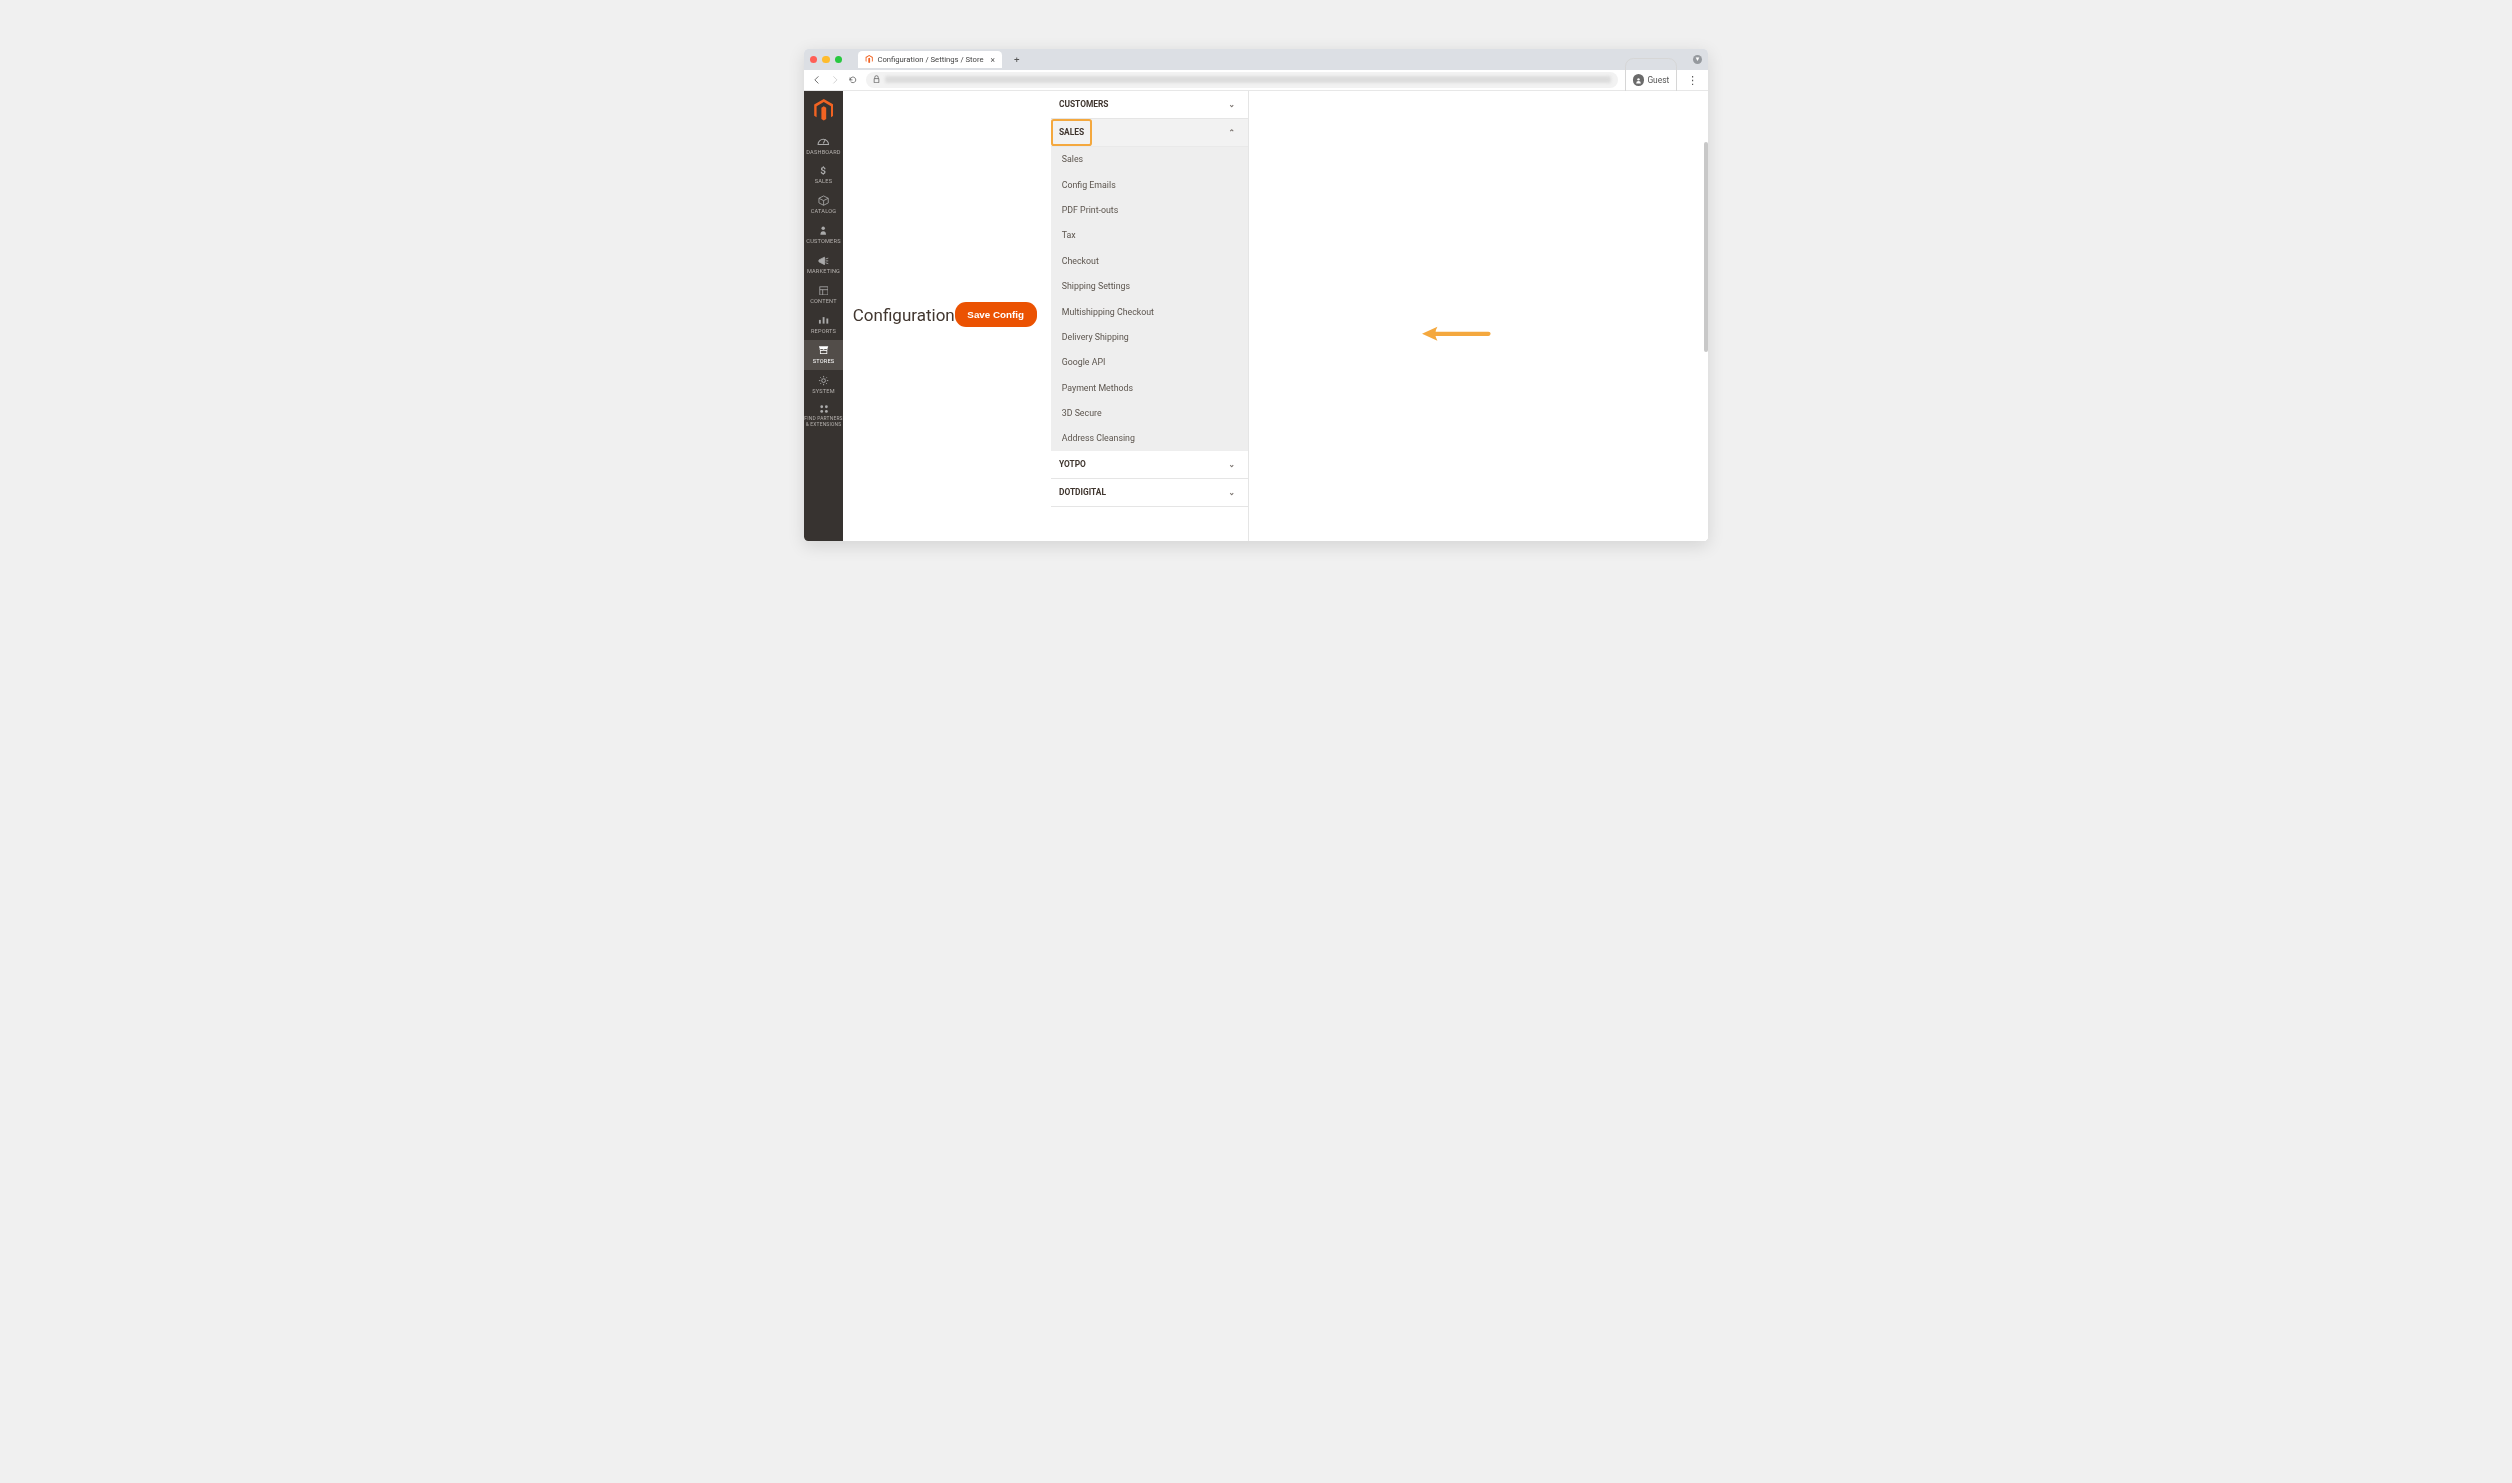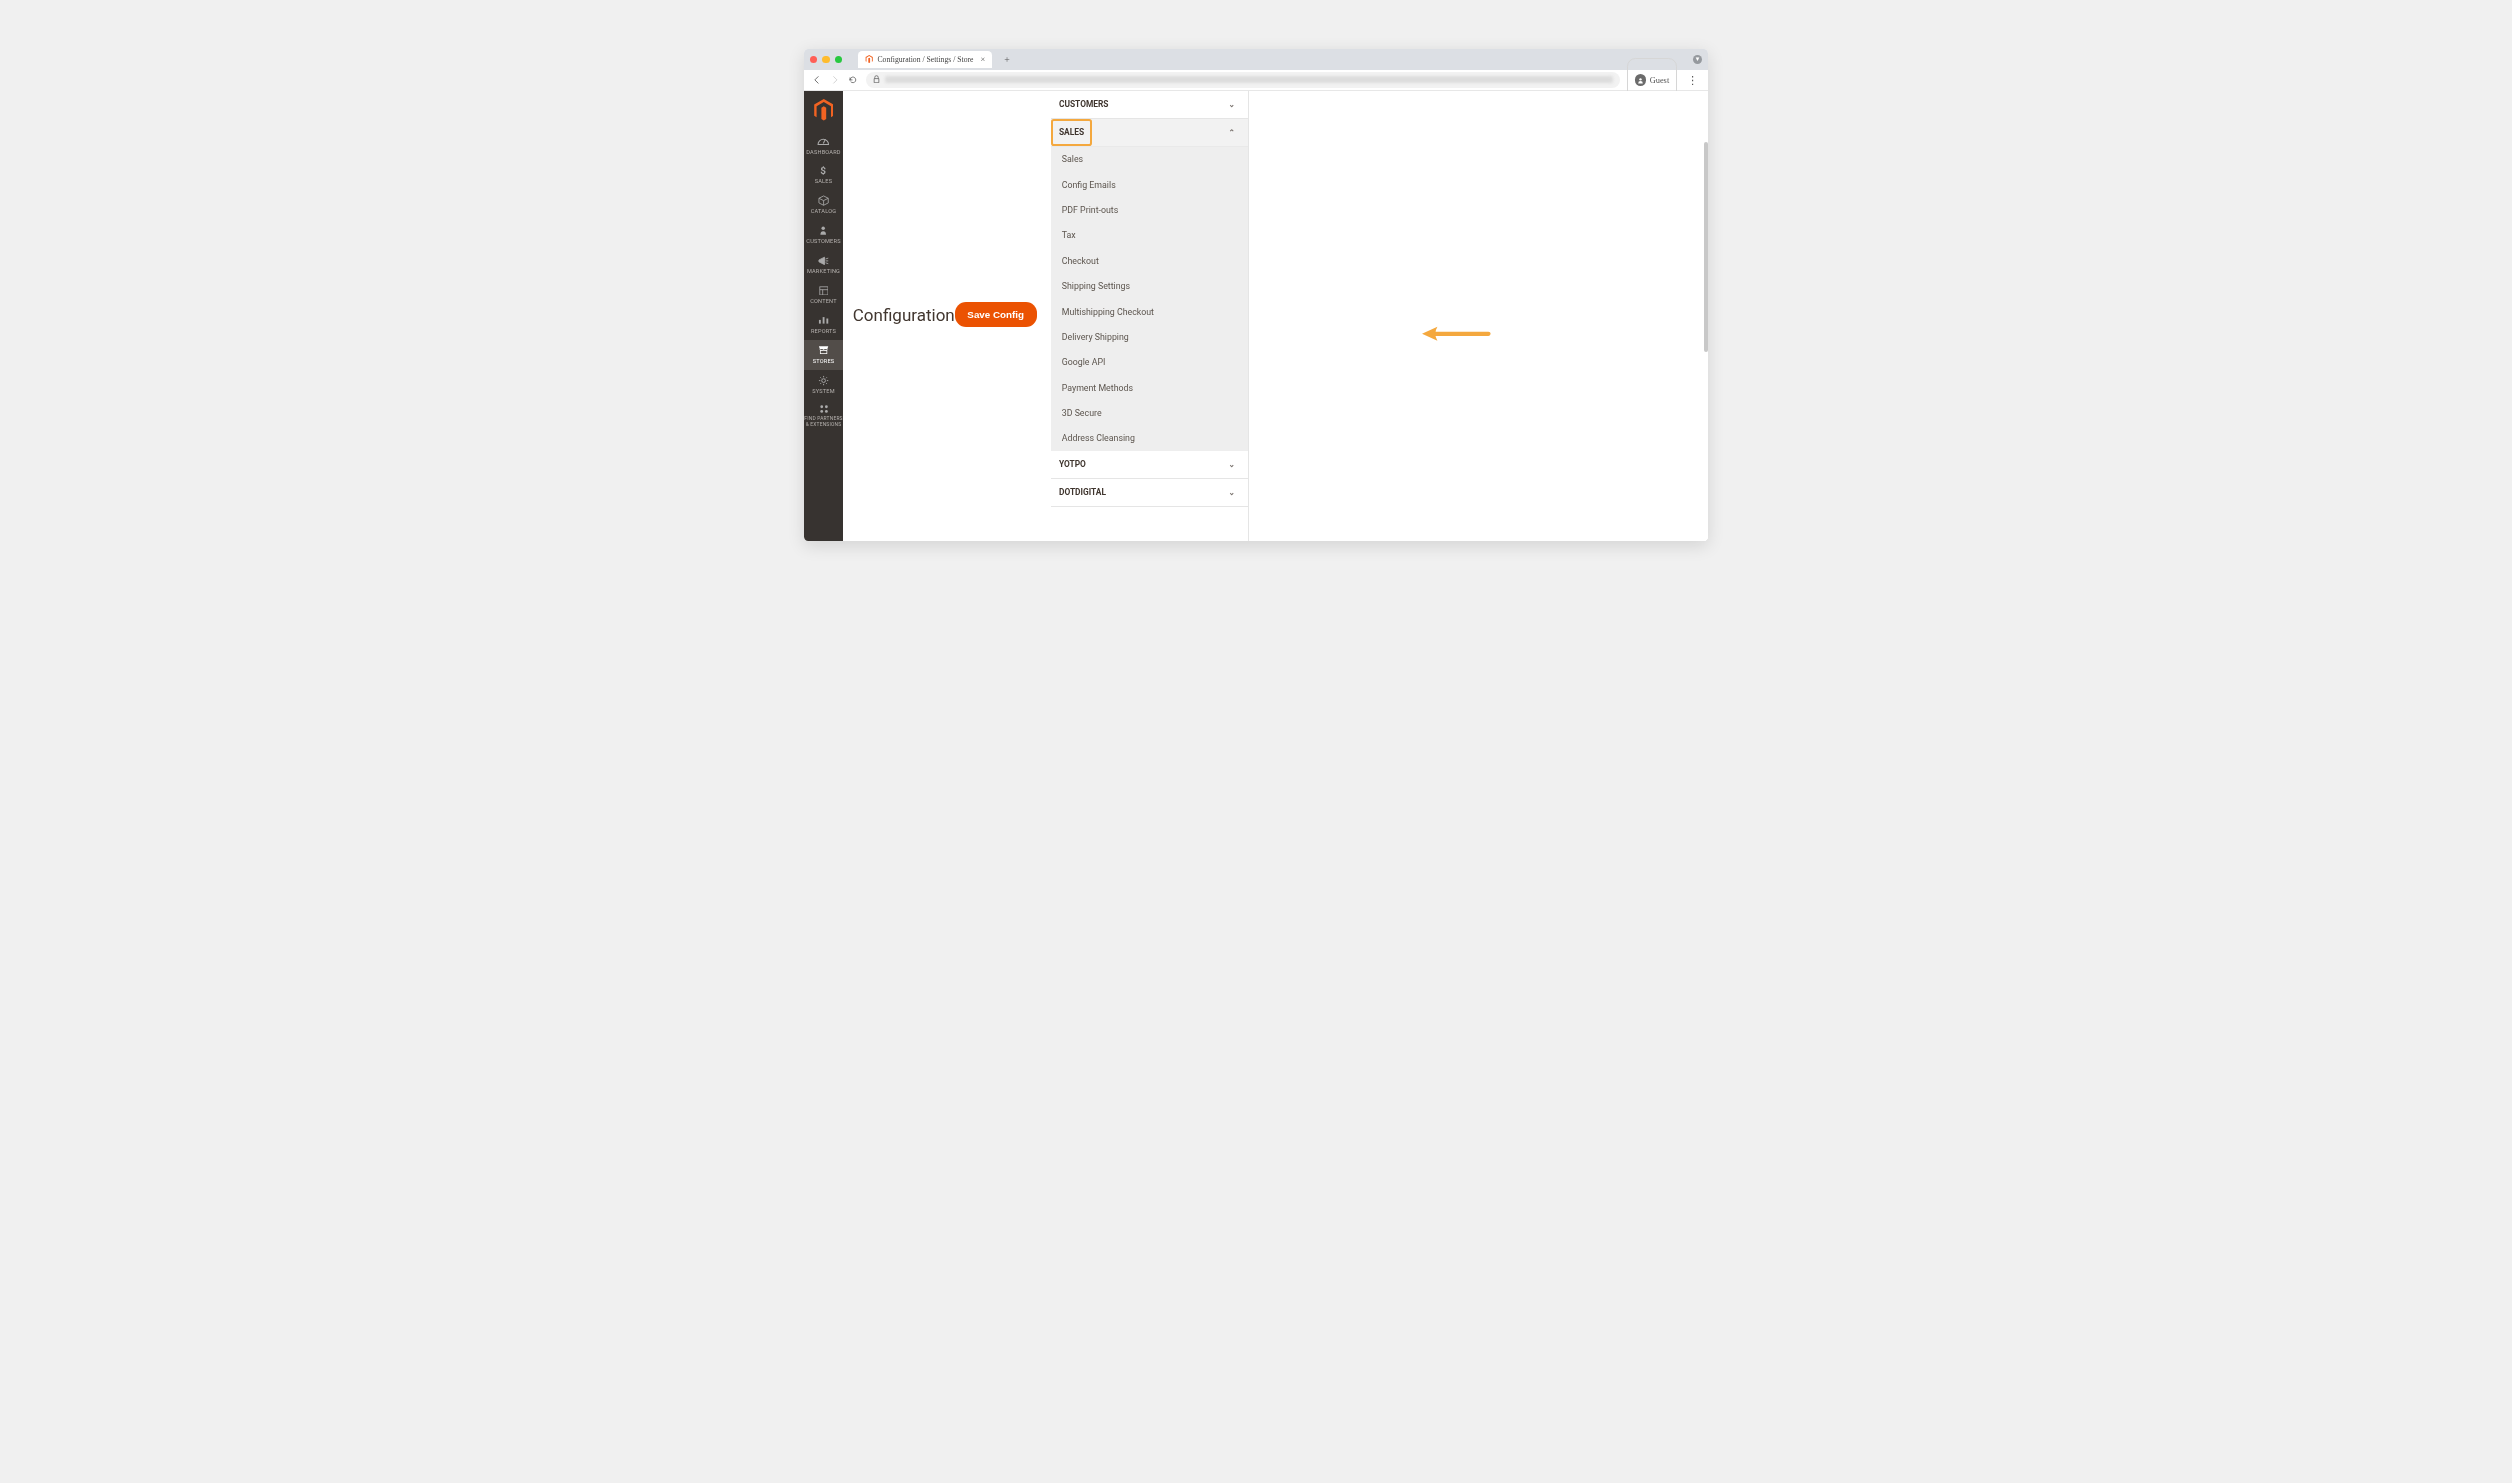--- a/index.html
+++ b/index.html
@@ -21,21 +21,20 @@
   flex-direction: column;
 }
 
 .tabbar {
   height: 21px;
   background: #dcdfe4;
   display: flex;
   align-items: center;
   padding: 0 5.6px;
   gap: 8.4px;
-  font-family: Liberation Serif, serif;
 }
 .traffic-lights { display: flex; gap: 4.9px; margin-right: 7px; }
 .dot { width: 7.7px; height: 7.7px; border-radius: 50%; }
 .dot.red { background: #ff5f57; }
 .dot.yellow { background: #febc2e; }
 .dot.green { background: #28c840; }
 .tab {
   background: #fff;
   border-radius: 4.2px 4.2px 0 0;
   display: flex;
@@ -83,21 +82,21 @@
 .url-blur {
   flex: 1;
   height: 7px;
   background: #dcdcdc;
   border-radius: 2.1px;
   filter: blur(1.4px);
 }
 .guest-chip {
   display: flex; align-items:center; gap:3.5px;
   border:0.7px solid #d6d6d6; border-radius:8.4px; padding:15px 7px;
-  font-size:8.4px; color:#555;font-family:Liberation Serif, serif;
+  font-size:8.4px; color:#555;
 }
 .guest-chip .avatar { width:11.2px; height:11.2px; border-radius:50%; background:#6b6b6b; display:flex; align-items:center; justify-content:center; color:#fff; font-size:7px;}
 .kebab { font-size:11.2px; color:#555; padding:0 2.8px; }
 
 
 .app { display:flex; height:450px; position:relative; }
 .admin-nav {
   width: 39px;
   background: #373330;
   display: flex;

